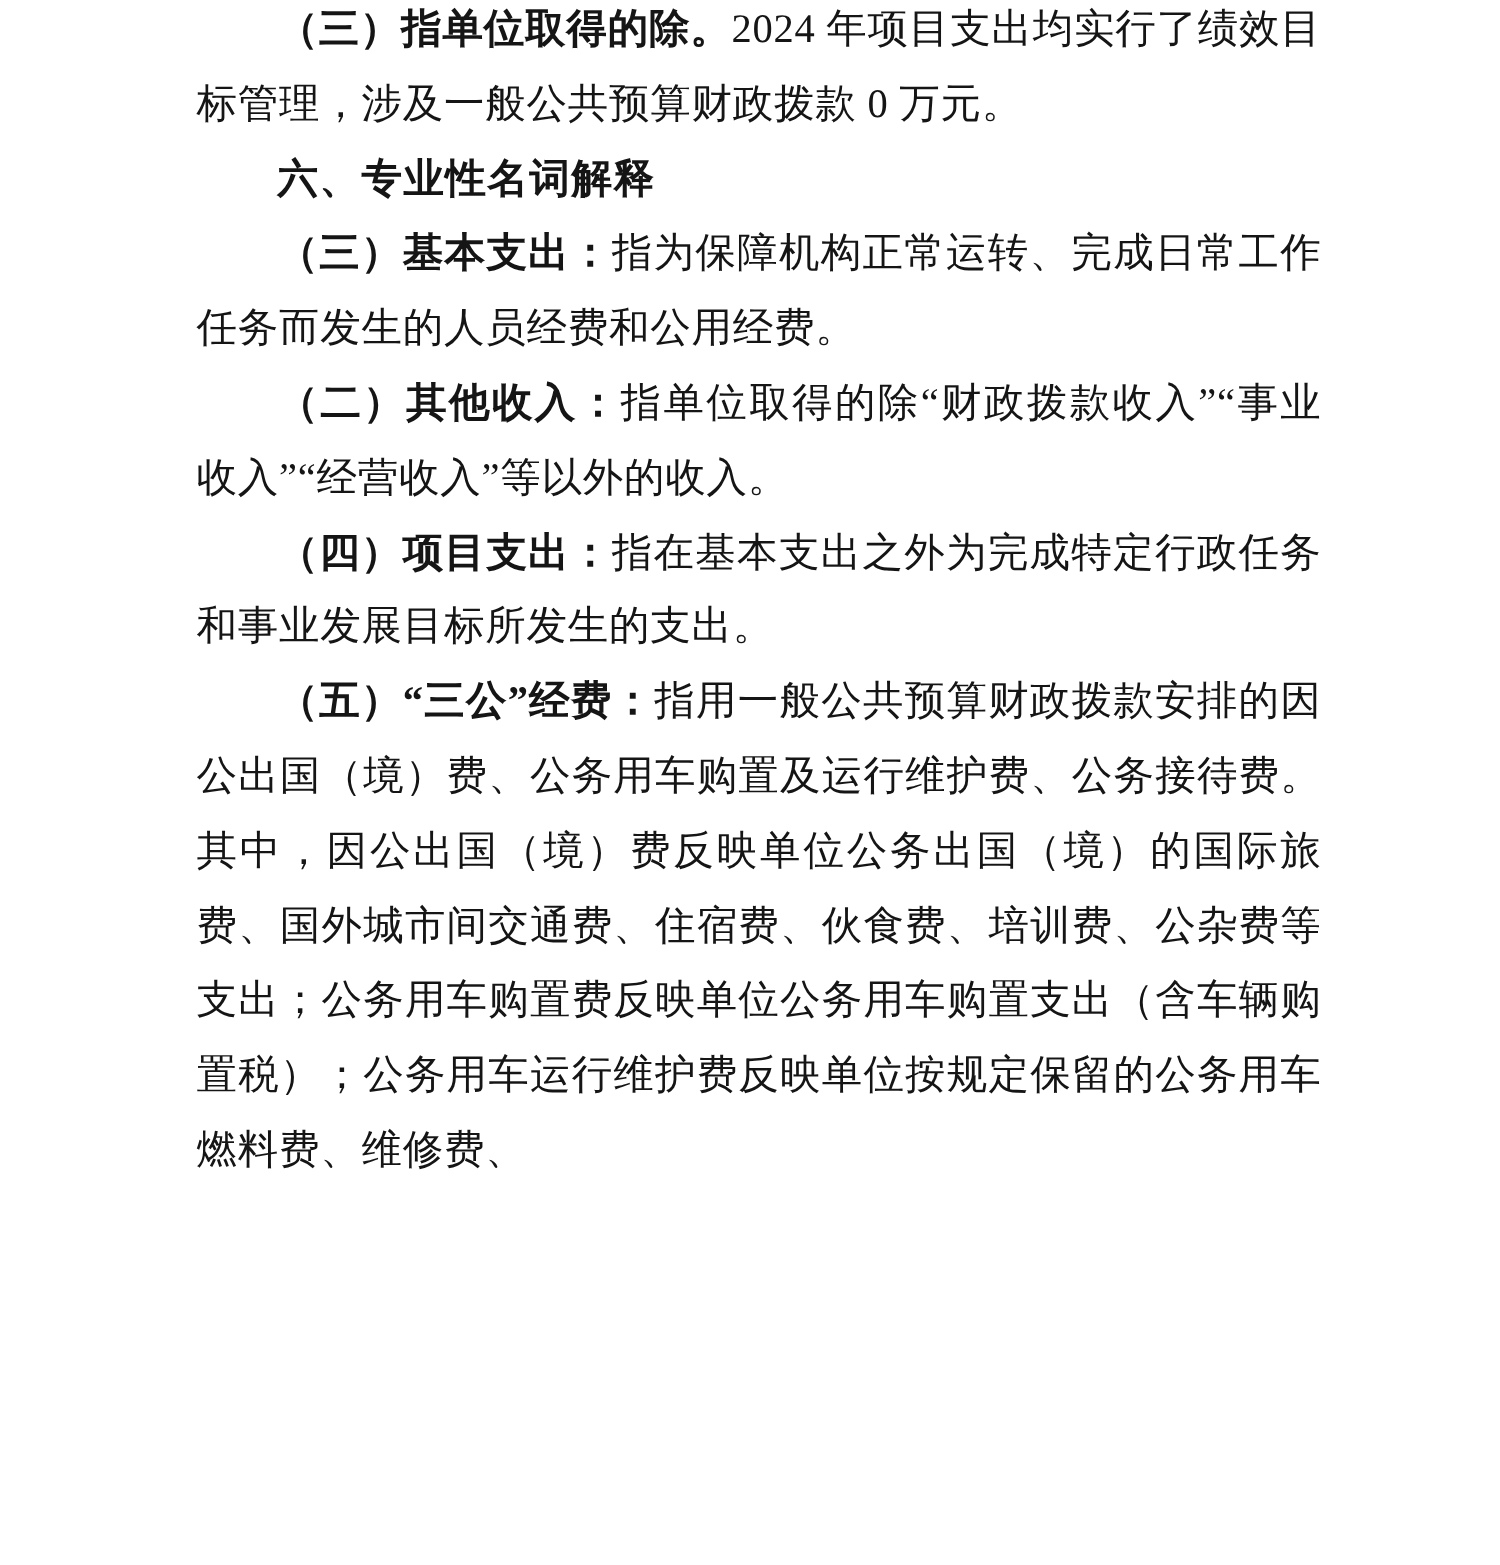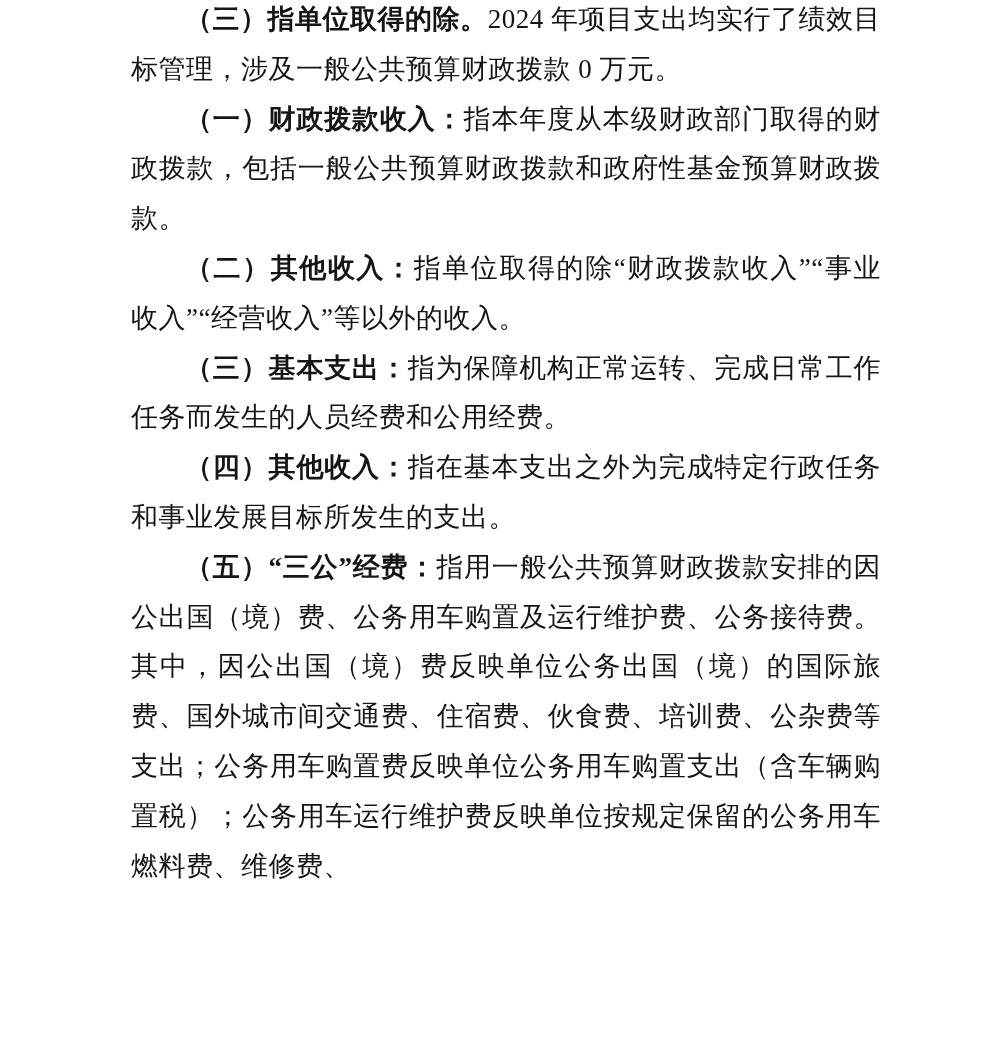--- a/index.html
+++ b/index.html
@@ -44,24 +44,24 @@
   }
 </style>
 </head>
 <body>
 
 <div class="doc">
 
   <p class="para"><span class="lead">（三）指单位取得的除。</span><span>2024 年项目支出均实行了绩效目标管理，涉及一般公共预算财政拨款 0 万元。</span></p>
 
 
+  <p class="heading">六、专业性名词解释</p>
 
-  <p class="para"><span class="lead">（一）财政拨款收入：</span><span>指本年度从本级财政部门取得的财政拨款，包括一般公共预算财政拨款和政府性基金预算财政拨款。</span></p>
+
+  <p class="para"><span class="lead">（三）基本支出：</span><span>指为保障机构正常运转、完成日常工作任务而发生的人员经费和公用经费。</span></p>
 
   <p class="para"><span class="lead">（二）其他收入：</span><span>指单位取得的除“财政拨款收入”“事业收入”“经营收入”等以外的收入。</span></p>
 
-  <p class="para"><span class="lead">（三）基本支出：</span><span>指为保障机构正常运转、完成日常工作任务而发生的人员经费和公用经费。</span></p>
-
-  <p class="para"><span class="lead">（四）其他收入：</span><span>指在基本支出之外为完成特定行政任务和事业发展目标所发生的支出。</span></p>
+  <p class="para"><span class="lead">（四）项目支出：</span><span>指在基本支出之外为完成特定行政任务和事业发展目标所发生的支出。</span></p>
 
   <p class="para"><span class="lead">（五）“三公”经费：</span><span>指用一般公共预算财政拨款安排的因公出国（境）费、公务用车购置及运行维护费、公务接待费。其中，因公出国（境）费反映单位公务出国（境）的国际旅费、国外城市间交通费、住宿费、伙食费、培训费、公杂费等支出；公务用车购置费反映单位公务用车购置支出（含车辆购置税）；公务用车运行维护费反映单位按规定保留的公务用车燃料费、维修费、</span></p>
 
 </div>
 
 </body></html>

